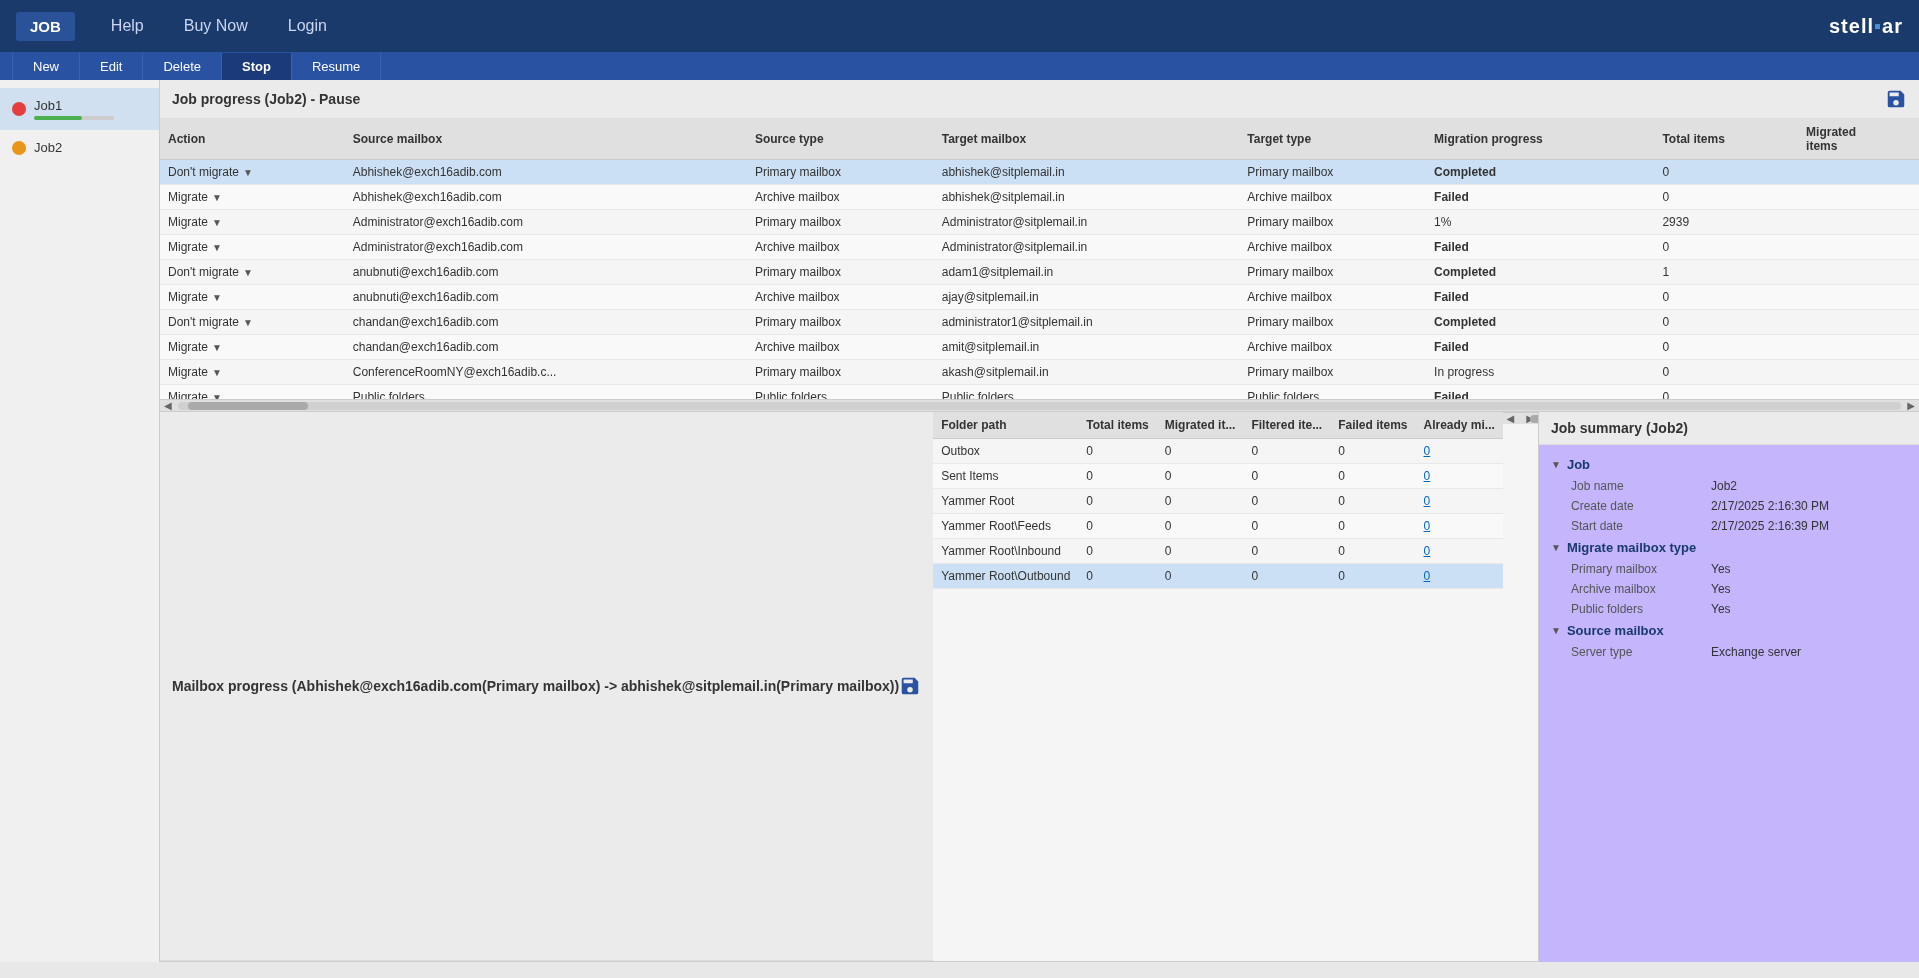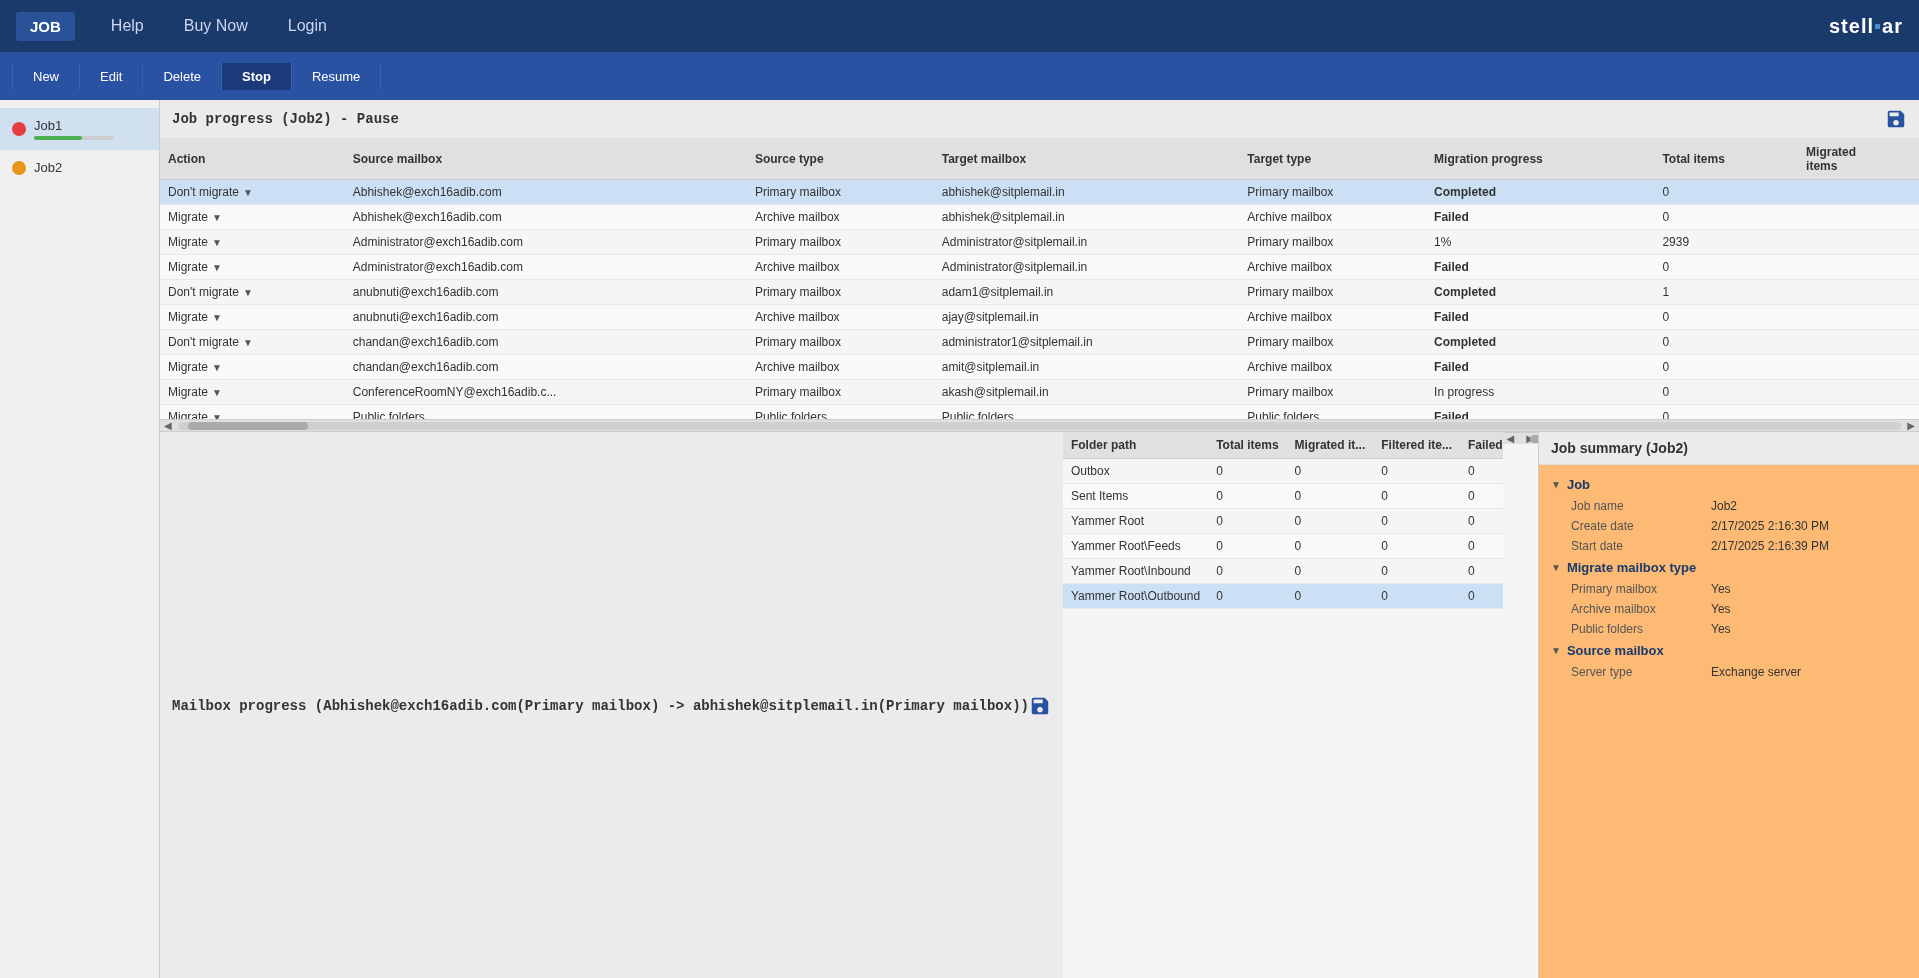--- a/index.html
+++ b/index.html
@@ -39,21 +39,21 @@
       font-weight: bold;
       letter-spacing: 1px;
     }
     .top-nav-logo span { color: #4a90d9; }
 
     
     .toolbar {
       background: #2952a3;
       display: flex;
       align-items: center;
-      height: 48px;
+      height: 28px;
       padding: 0 12px;
       gap: 0;
     }
     .toolbar-btn {
       color: white;
       padding: 6px 20px;
       cursor: pointer;
       font-size: 13px;
       border-right: 1px solid #3a62b3;
     }
@@ -123,21 +123,20 @@
       align-items: center;
       justify-content: space-between;
       padding: 8px 12px;
       background: #ebebeb;
       border-bottom: 1px solid #ddd;
     }
     .section-title {
       font-size: 14px;
       font-weight: bold;
       color: #333;
-      font-family: Liberation Mono, monospace;
     }
     .save-icon {
       width: 22px;
       height: 22px;
       cursor: pointer;
       color: #2952a3;
     }
 
     
     .data-table {
@@ -196,21 +195,21 @@
       display: flex;
       border-right: 1px solid #ccc;
       overflow: hidden;
     }
 
     .summary-panel {
       width: 380px;
       display: flex;
       flex-direction: column;
       overflow: hidden;
-      background: #fdba74;
+      background: #c4b5fd;
     }
 
     .summary-content {
       flex: 1;
       overflow-y: auto;
       padding: 8px 12px;
     }
 
     .summary-section-header {
       display: flex;

